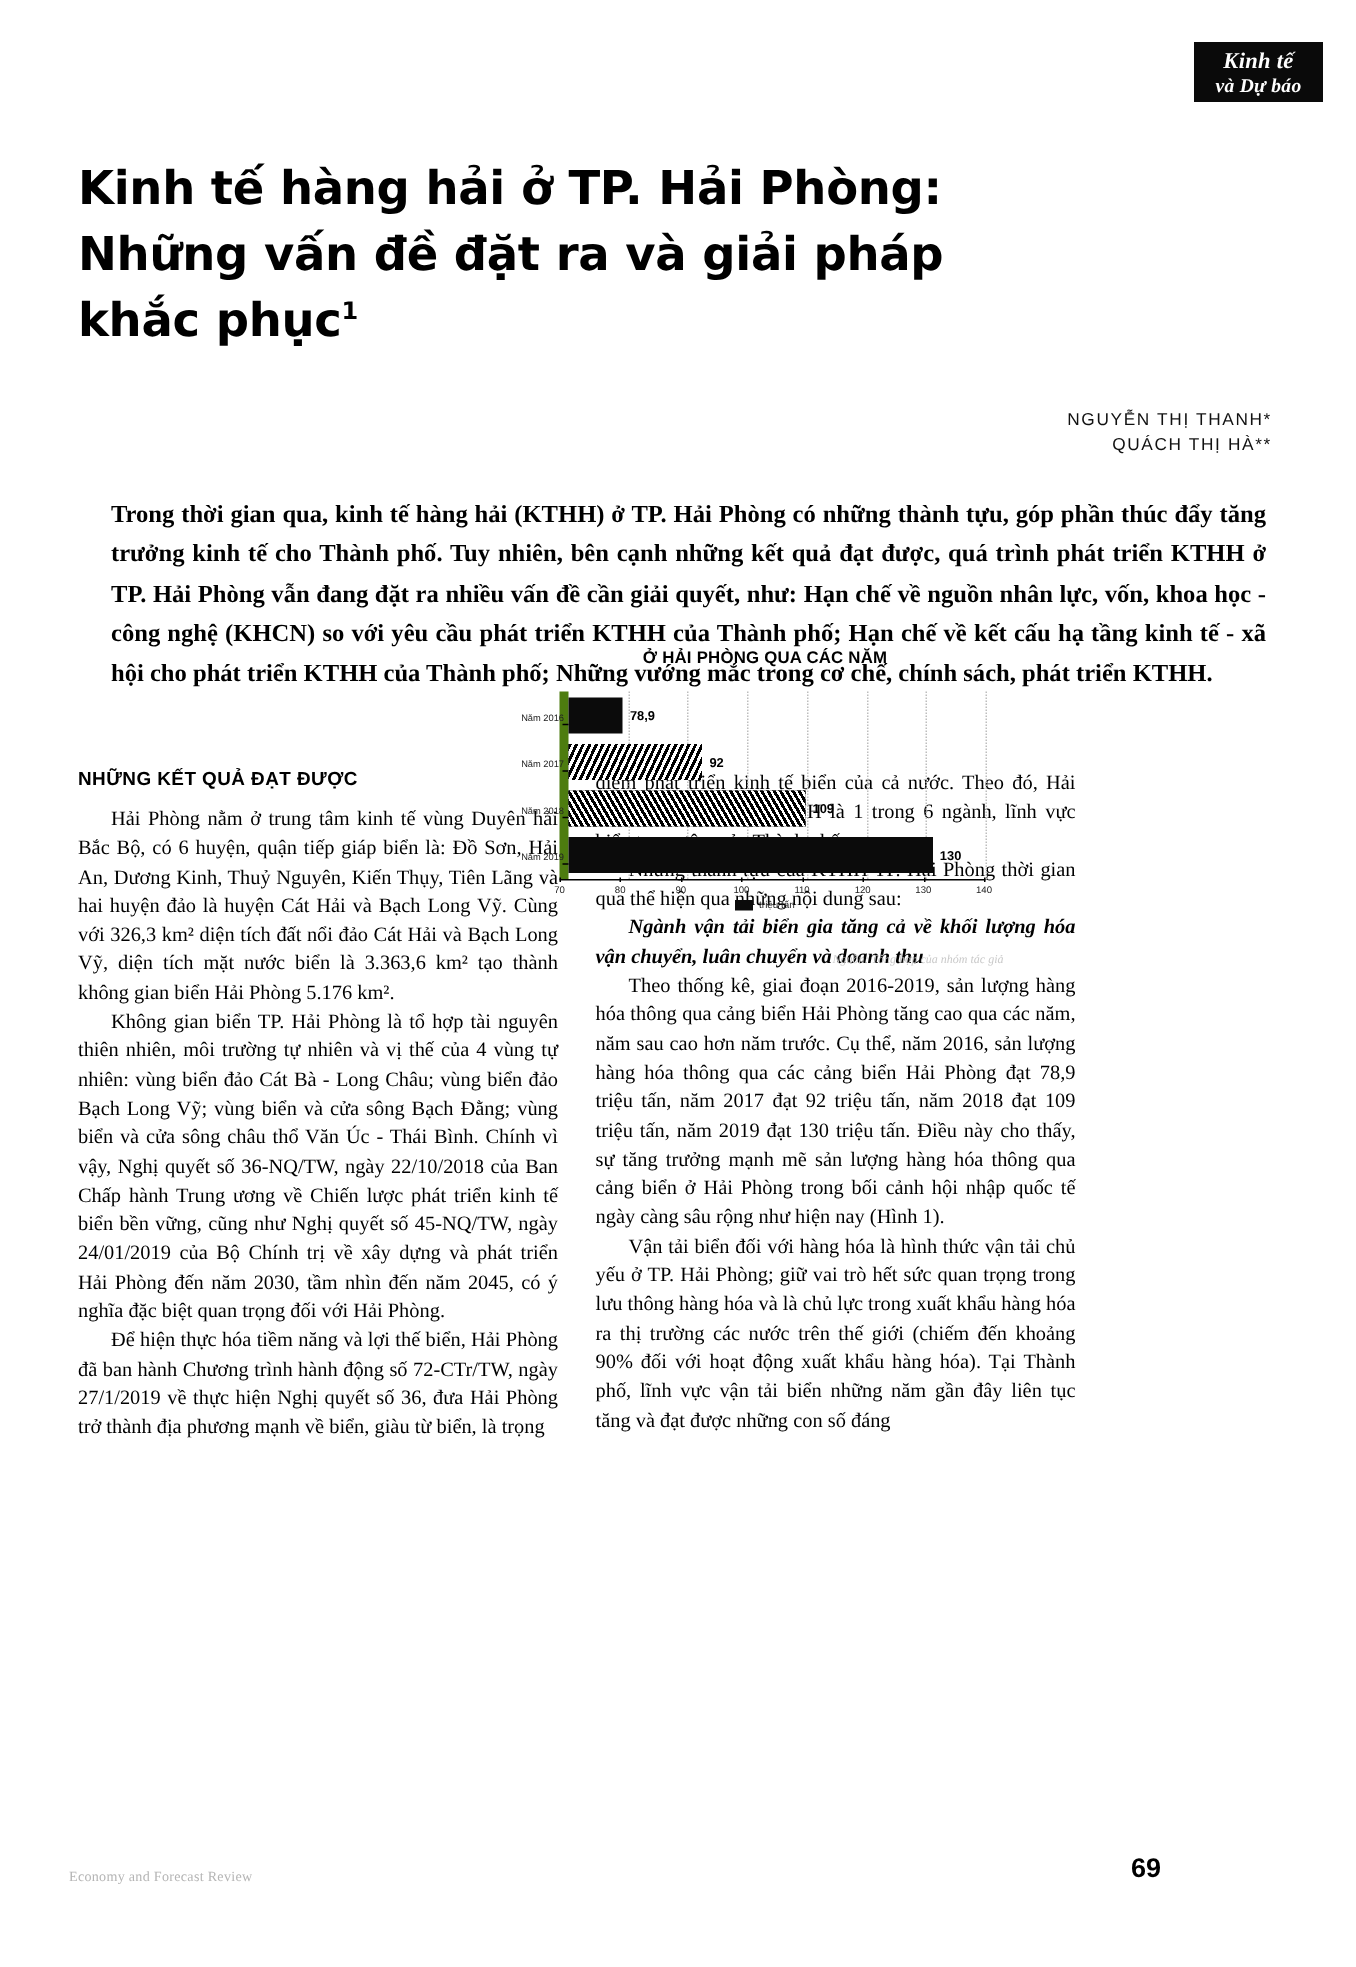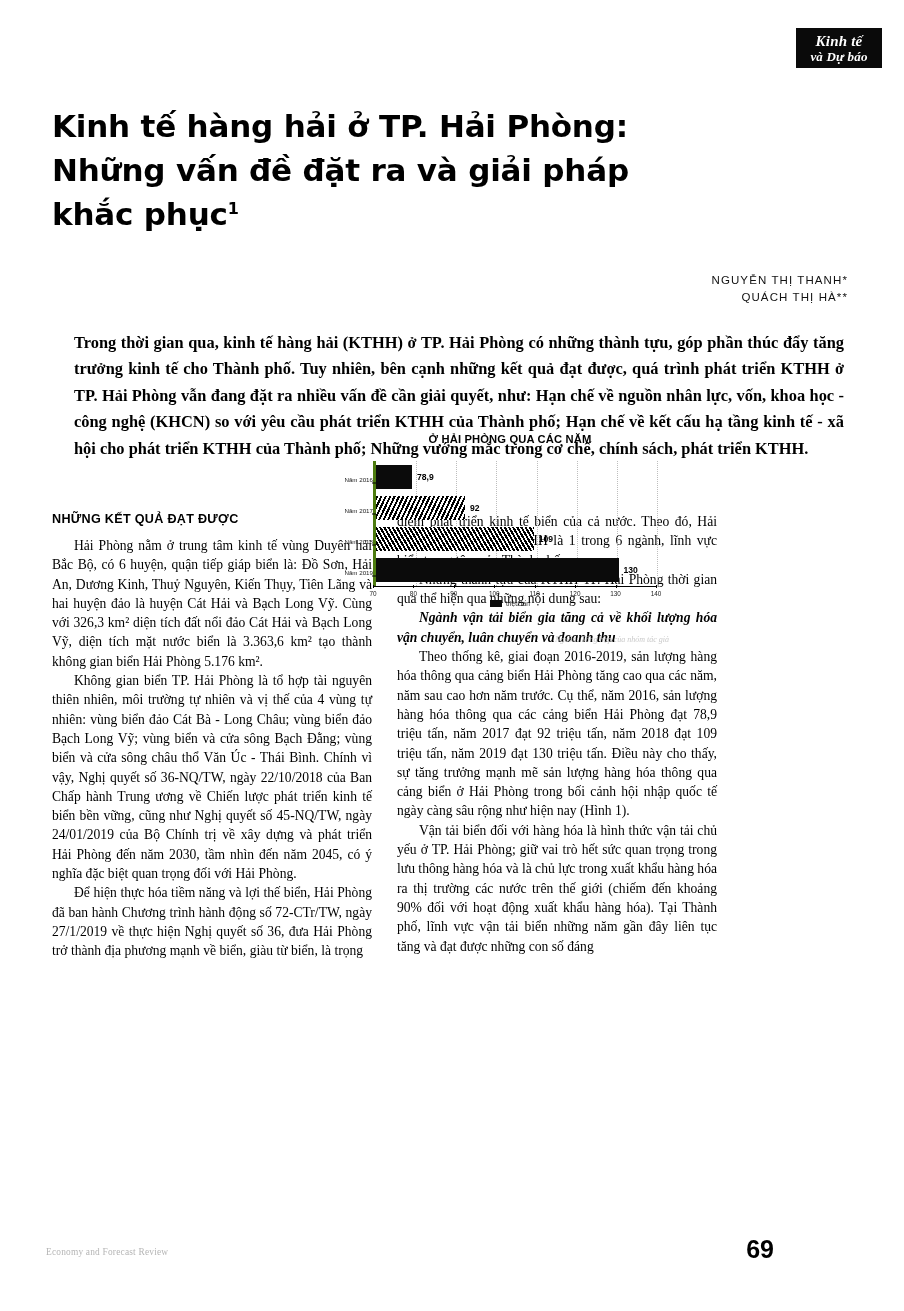--- a/index.html
+++ b/index.html
@@ -159,21 +159,21 @@
     position: relative;
     margin-top: 10px;
     height: 160px;
   }
   .plot {
     position: absolute;
     left: 28px;
     top: 4px;
     right: 18px;
     height: 125px;
-    border-left: 3px solid #4d7c0f;
+    border-left: 6px solid #4d7c0f;
   }
   .bar-row {
     position: absolute;
     left: 0;
     height: 26px;
     display: flex;
     align-items: center;
   }
   .bar {
     height: 24px;
@@ -315,21 +315,21 @@
     font-size: 9.4px;
     color: #b5b5b5;
     letter-spacing: .2px;
   }
   .footer-page {
     position: absolute;
     right: 130px;
     top: 1235px;
     font-family: "Liberation Sans", sans-serif;
     font-weight: bold;
-    font-size: 25px;
+    font-size: 18px;
     color: #000;
   }
 </style>
 </head>
 <body>
 
 <div class="page">
 
   <div class="logo-box">
     <span class="logo-line1">Kinh tế</span>

